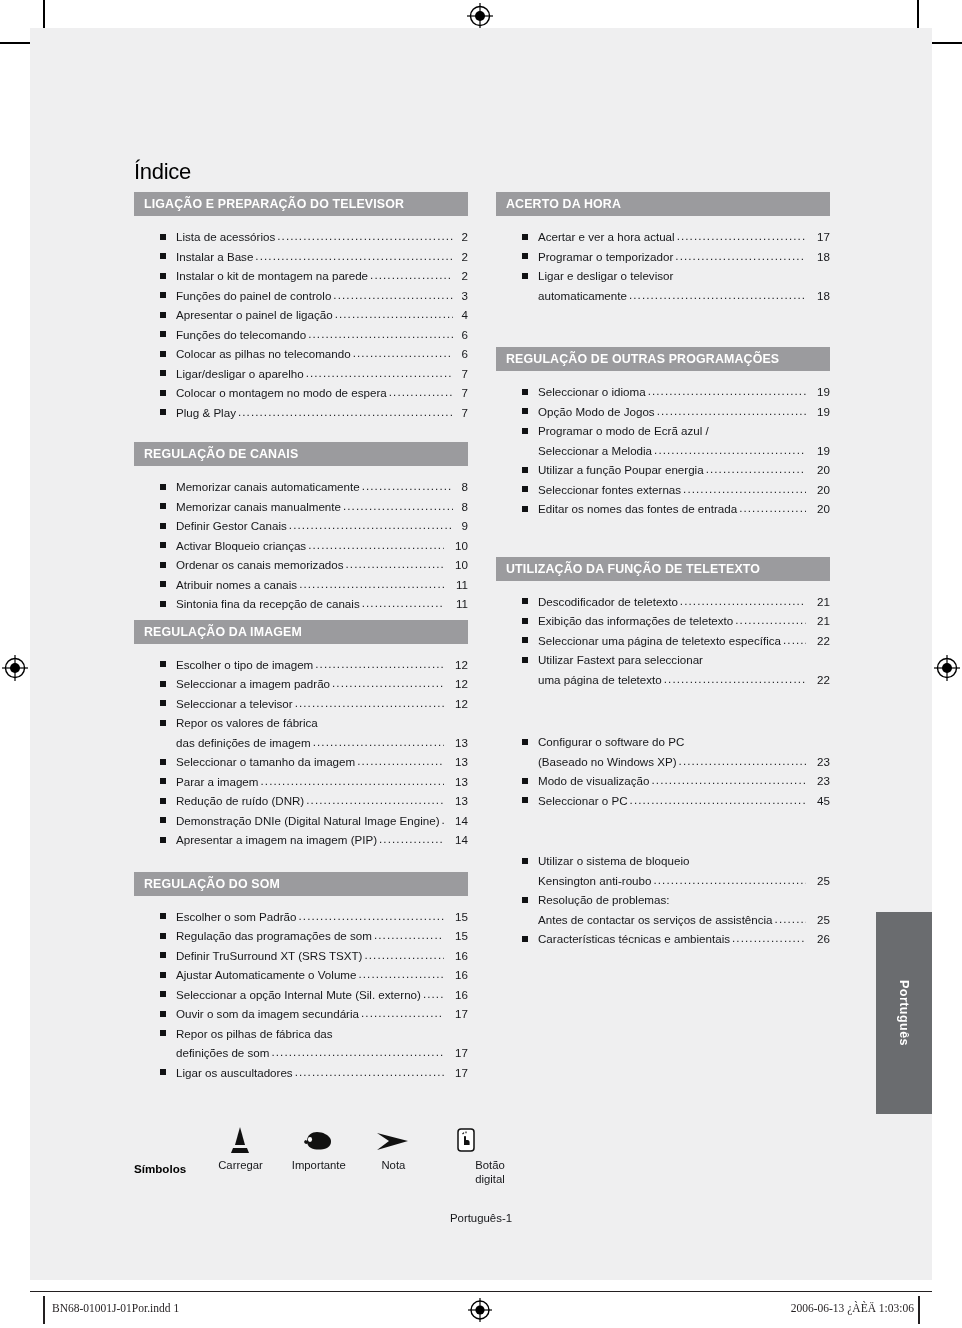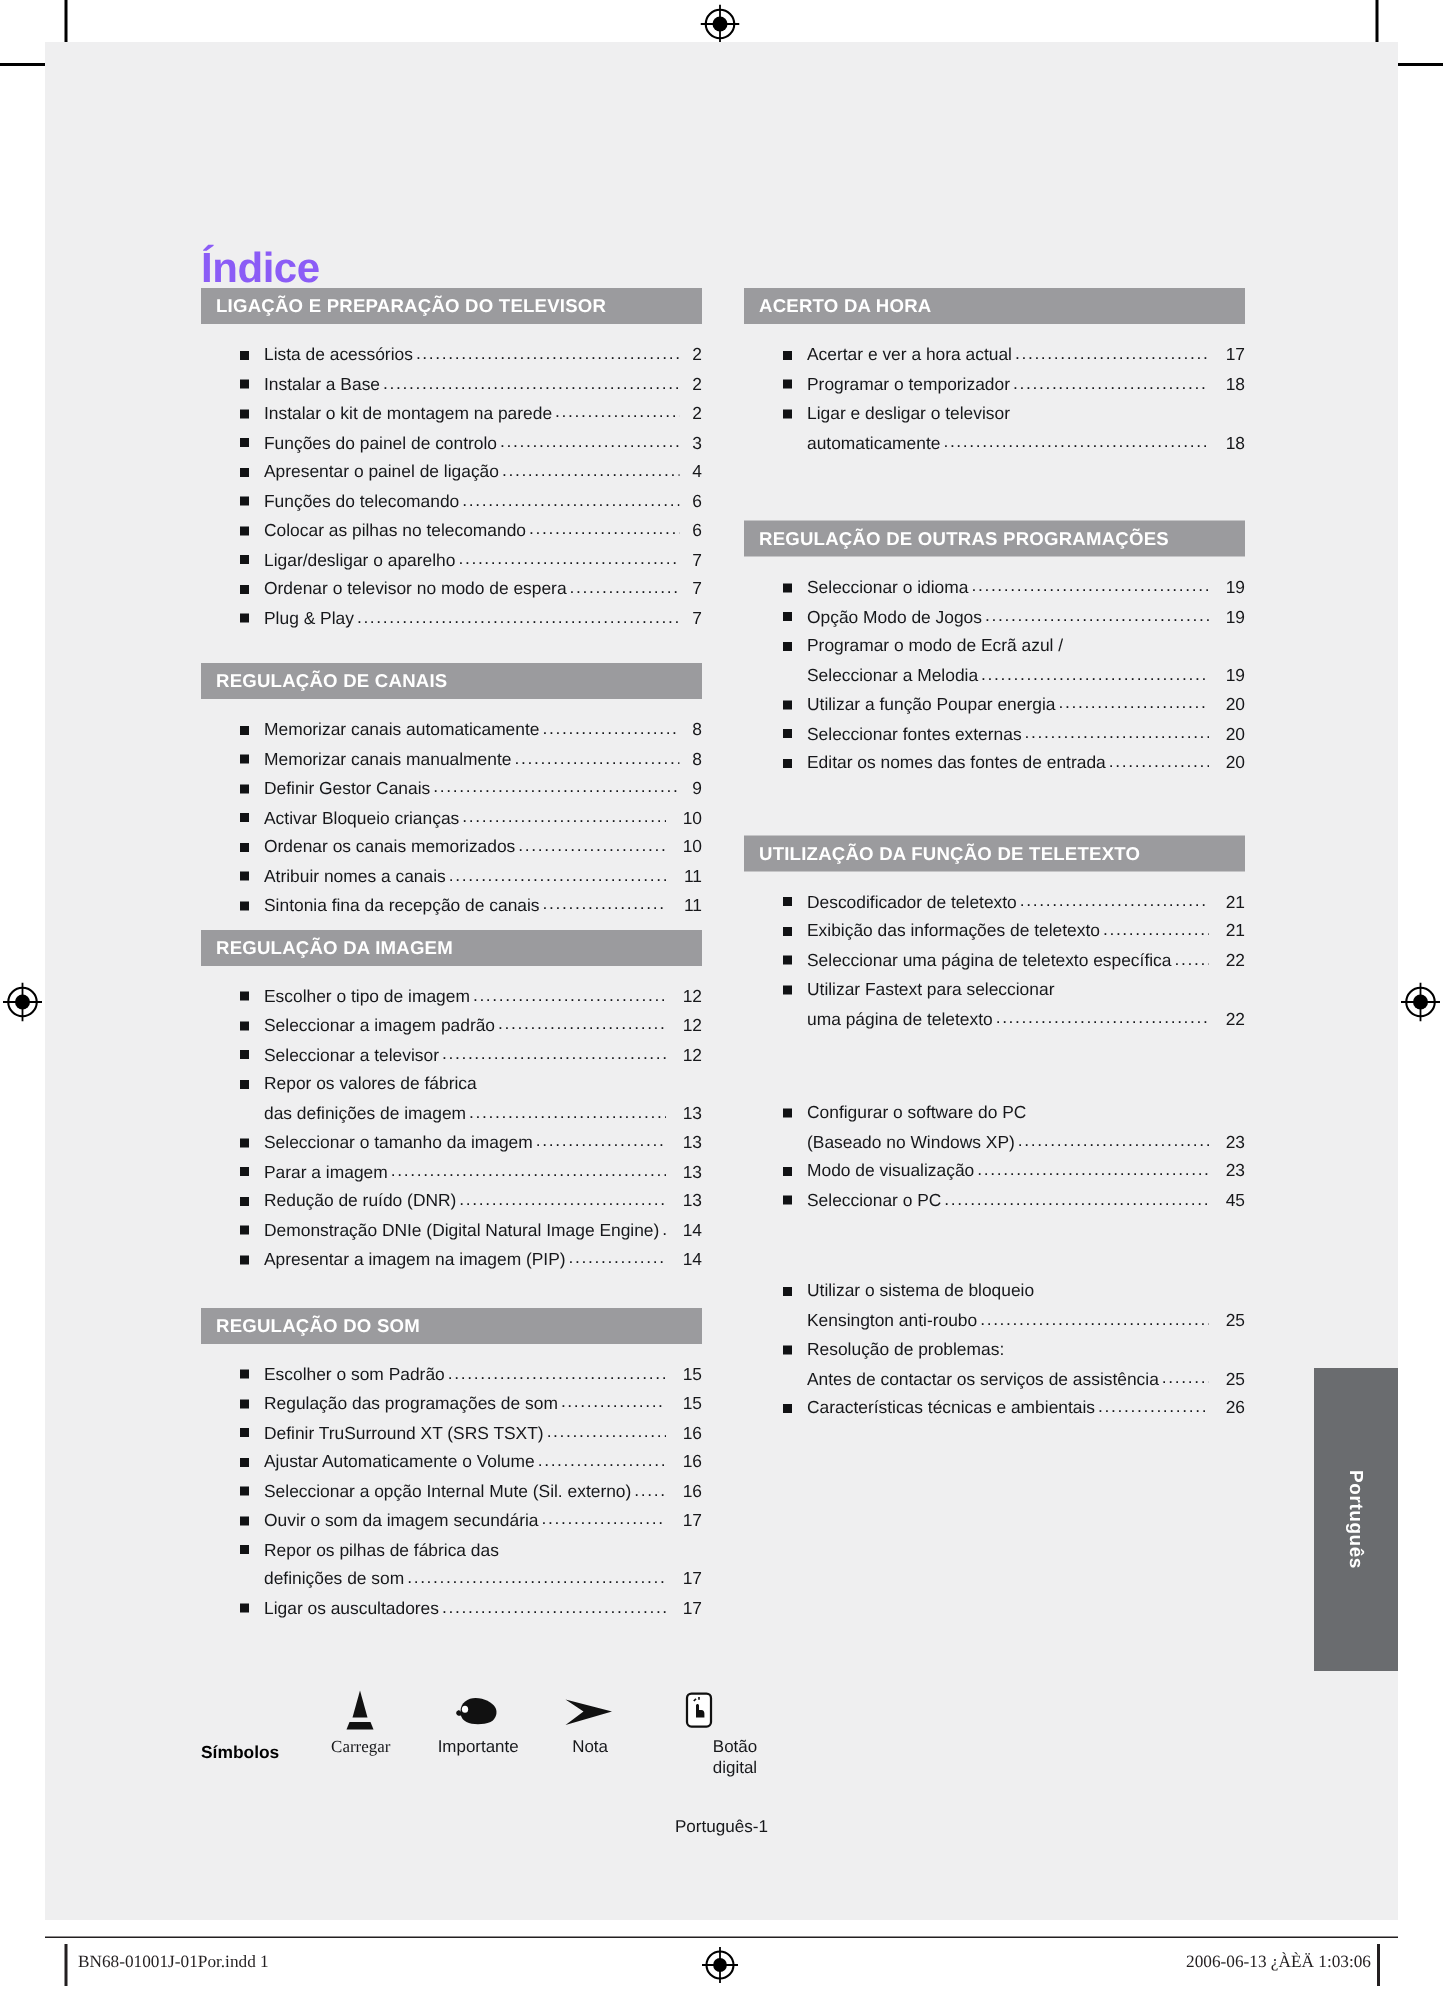--- a/index.html
+++ b/index.html
@@ -34,23 +34,23 @@
     width: 902px;
     height: 1252px;
     background: #efeff0;
   }
 
   
   .doc-title {
     position: absolute;
     left: 104px;
     top: 116px;
-    font-size: 28px;
-    font-weight: bold;
-    color: #8b5cf6;
+    font-size: 22px;
+    font-weight: normal;
+    color: #000000;
     letter-spacing: -0.3px;
   }
 
   
   .col {
     position: absolute;
     width: 334px;
   }
   .col-left  { left: 104px; top: 164px; }
   .col-right { left: 466px; top: 164px; }
@@ -319,21 +319,21 @@
                 <span class="entry-text">Ligar/desligar o aparelho</span>
                 <span class="entry-dots">............................................................................................................................................</span>
                 <span class="entry-page">7</span>
               </div>
             </div>
           </div>
           <div class="toc-entry">
             <span class="bullet"></span>
             <div class="entry-body">
               <div class="entry-line">
-                <span class="entry-text">Ordenar o televisor no modo de espera</span>
+                <span class="entry-text">Colocar o montagem no modo de espera</span>
                 <span class="entry-dots">............................................................................................................................................</span>
                 <span class="entry-page">7</span>
               </div>
             </div>
           </div>
           <div class="toc-entry">
             <span class="bullet"></span>
             <div class="entry-body">
               <div class="entry-line">
                 <span class="entry-text">Plug &amp; Play</span>
@@ -852,21 +852,21 @@
               </div>
             </div>
           </div>
         </div>
       </div>
     </div>
 
   <div class="symbols-row">
     <div class="sym-title">Símbolos</div>
 
-    <div class="sym-cell" style="margin-left:24px; width:64px;font-family:Liberation Serif, serif;">
+    <div class="sym-cell" style="margin-left:24px; width:64px;">
       <div class="sym-glyph">
         <svg width="22" height="30" viewBox="0 0 22 30">
           <polygon points="11,1 16,19 6,19" fill="#111"></polygon>
           <polygon points="4,22 18,22 20,27 2,27" fill="#111"></polygon>
         </svg>
       </div>
       <div class="sym-label">Carregar</div>
     </div>
 
     <div class="sym-cell" style="margin-left:12px; width:76px;">

